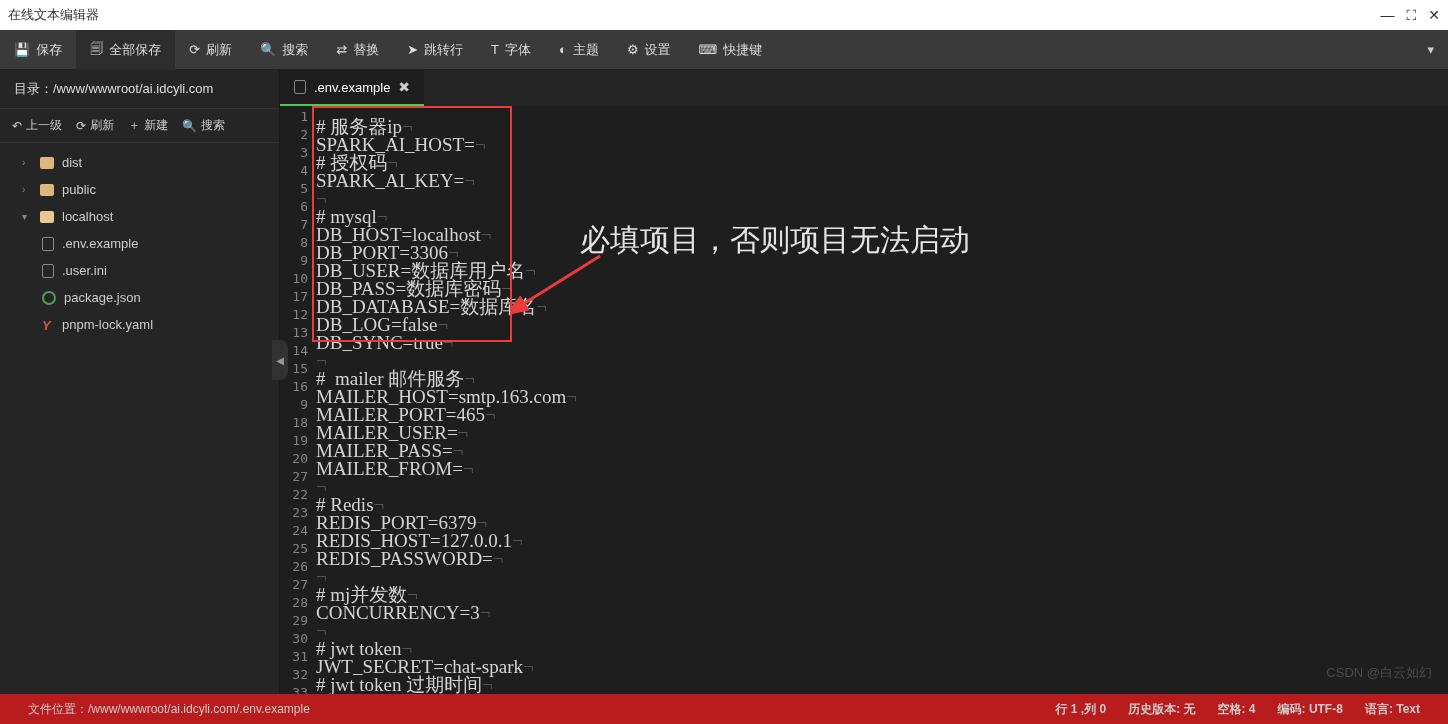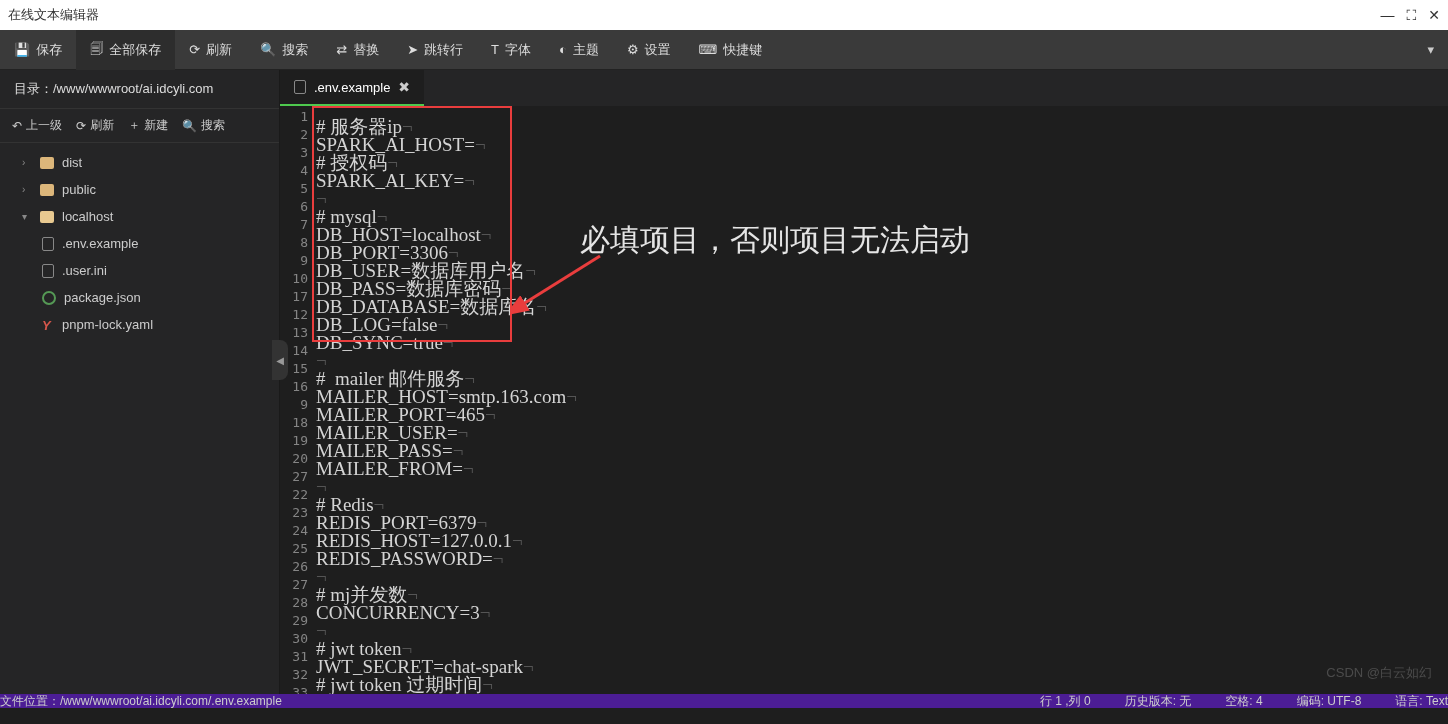--- a/index.html
+++ b/index.html
@@ -30,22 +30,22 @@
 .tabs { display: flex; background: #252526; height: 36px; align-items: stretch; }
 .tab { display: flex; align-items: center; gap: 8px; padding: 0 14px; background: #1e1e1e; border-bottom: 2px solid #4ec94e; color: #fff; cursor: pointer; }
 .tab .close { color: #ccc; cursor: pointer; font-size: 14px; }
 .editor { flex: 1; display: flex; overflow: hidden; position: relative; }
 .gutter { width: 36px; background: #1e1e1e; text-align: right; padding-right: 8px; color: #858585; font-family: Consolas, monospace; font-size: 13px; line-height: 18px; padding-top: 2px; }
 .code { font-family: Liberation Serif, serif; font-size: 19px; line-height: 18px; color: #d4d4d4; padding-top: 12px; white-space: pre; }
 .code .line .eol { color: #555; }
 .highlight-box { position: absolute; border: 2px solid #e93d3d; pointer-events: none; }
 .annotation { position: absolute; color: #e5e5e5; font-size: 30px; pointer-events: none; }
 .arrow { position: absolute; pointer-events: none; }
-.statusbar { height: 14px; background: #4c1d95; display: flex; align-items: center; padding: 0 0; color: #ccc; font-size: 12px; gap: 30px; }
-.statusbar .right { margin-left: auto; display: flex; gap: 34px; }
+.statusbar { height: 30px; background: #b91c1c; display: flex; align-items: center; padding: 0 28px; color: #ccc; font-size: 12px; gap: 30px; }
+.statusbar .right { margin-left: auto; display: flex; gap: 22px; font-weight: bold; }
 .watermark { position: absolute; bottom: 12px; right: 16px; color: #777; font-size: 13px; opacity: .5; text-align: center; }
 </style>
 </head>
 <body>
 
 <div class="titlebar">
   <span>在线文本编辑器</span>
   <div class="controls">
     <span>—</span>
     <span>⛶</span>

